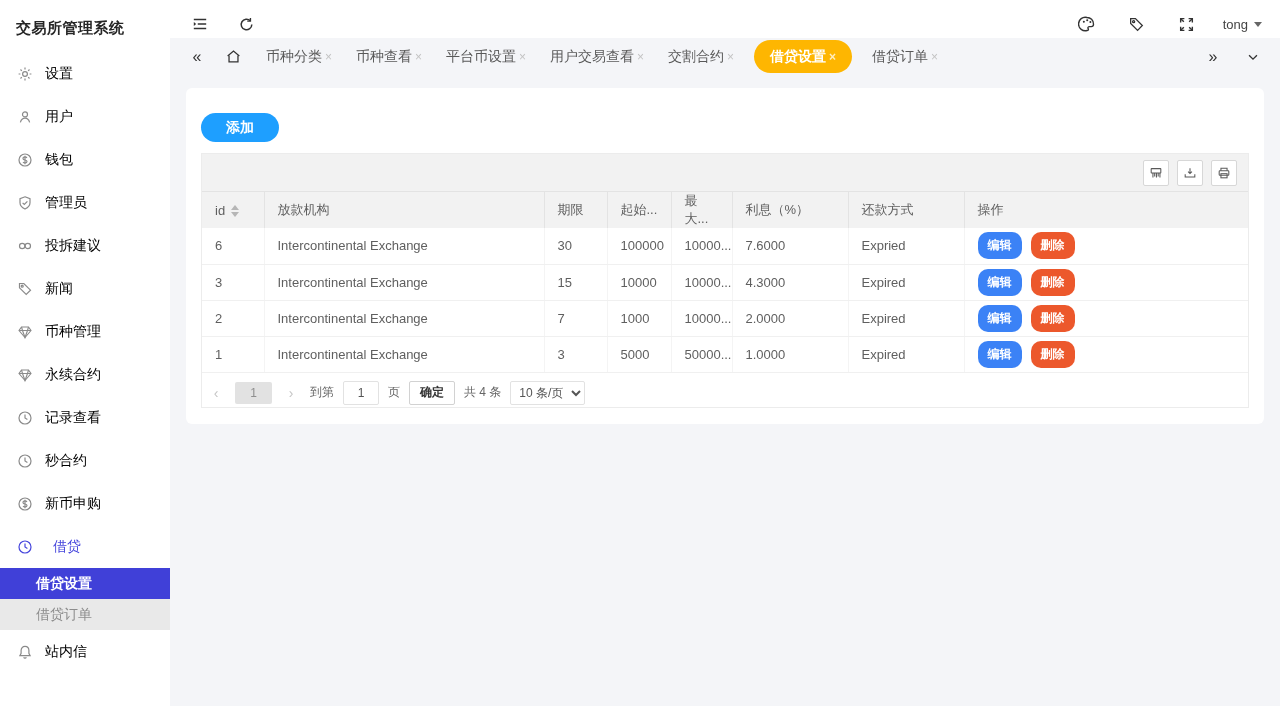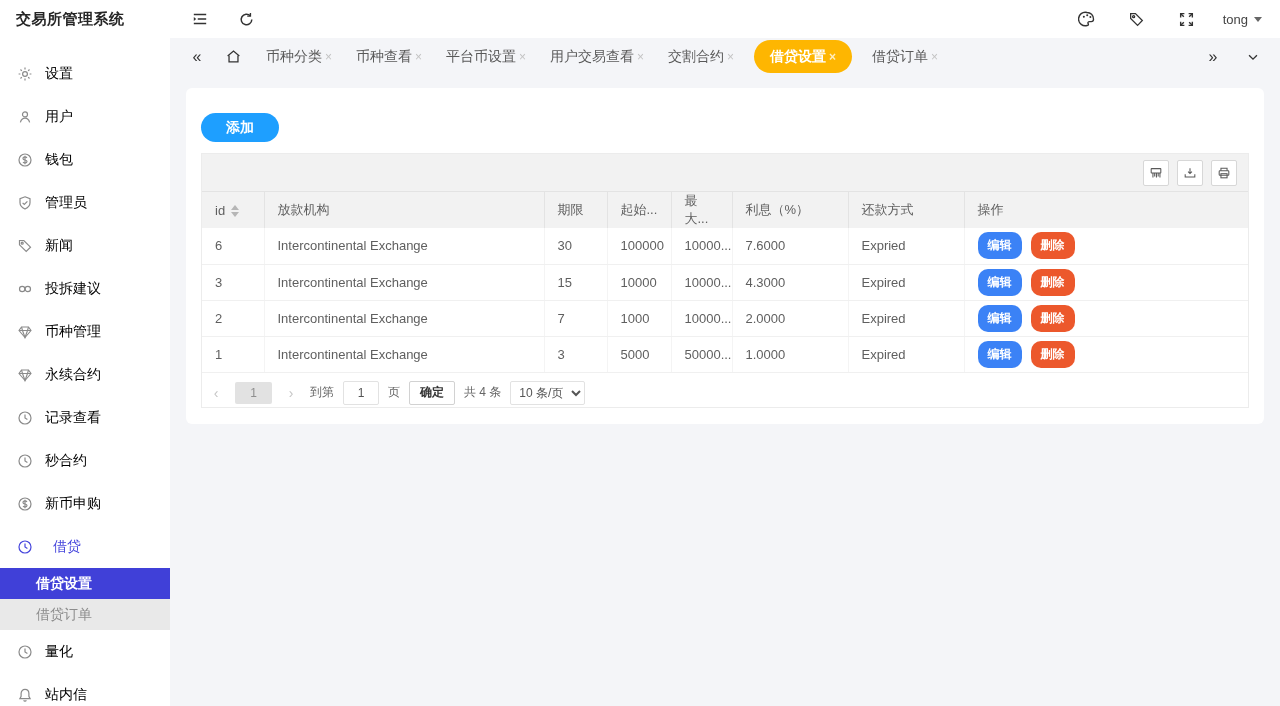--- a/index.html
+++ b/index.html
@@ -1,20 +1,20 @@
 <!DOCTYPE html>
 <html><head>
 <meta charset="utf-8">
 <style>
   * { box-sizing: border-box; margin: 0; padding: 0; }
   html,body { width:1280px; height:706px; overflow:hidden; }
   body { font-family:"Liberation Sans","DejaVu Sans",sans-serif; background:#f4f5f8; color:#5a5a5a; }
 
   
-  .topbar { position:absolute; top:0; left:0; width:1280px; height:38px; background:#fff; display:flex; align-items:center; z-index:20; }
+  .topbar { position:absolute; top:0; left:0; width:1280px; height:38px; background:#fff; display:flex; align-items:flex-end; z-index:20; }
   .brand { width:170px; padding-left:16px; font-size:15px; font-weight:bold; color:#262626; letter-spacing:.5px; }
   .topbar .icon-btn { display:flex; align-items:center; justify-content:center; width:28px; height:28px; cursor:pointer; color:#333; }
   .collapse-btn { margin-left:16px; }
   .refresh-btn { margin-left:18px; }
   .topbar-right { margin-left:auto; display:flex; align-items:center; gap:22px; padding-right:18px; }
   .user-chip { display:flex; align-items:center; gap:6px; font-size:13px; color:#444; cursor:pointer; }
   .caret-down { width:0; height:0; border-left:4px solid transparent; border-right:4px solid transparent; border-top:5px solid #666; }
 
   
   .layout { position:absolute; top:38px; left:0; width:1280px; height:668px; display:flex; }
@@ -141,31 +141,31 @@
     </div>
     <div class="side-item">
       <svg width="16" height="16" viewBox="0 0 16 16" fill="none" stroke-width="1.2">
           <path d="M8 1.8l5 1.8v4.2c0 3-2 4.8-5 6.2-3-1.4-5-3.2-5-6.2V3.6z"></path>
           <path d="M5.6 7.8l1.7 1.7 3.1-3.2"></path>
         </svg>
       <span>管理员</span>
     </div>
     <div class="side-item">
       <svg width="16" height="16" viewBox="0 0 16 16" fill="none" stroke-width="1.2">
+          <circle cx="5.2" cy="8" r="2.7"></circle>
+          <circle cx="10.8" cy="8" r="2.7"></circle>
+        </svg>
+      <span>投拆建议</span>
+    </div>
+    <div class="side-item">
+      <svg width="16" height="16" viewBox="0 0 16 16" fill="none" stroke-width="1.2">
           <path d="M2.5 6.8V2.5h4.3l6.7 6.7-4.3 4.3z"></path>
           <circle cx="5.2" cy="5.2" r="1"></circle>
         </svg>
       <span>新闻</span>
-    </div>
-    <div class="side-item">
-      <svg width="16" height="16" viewBox="0 0 16 16" fill="none" stroke-width="1.2">
-          <circle cx="5.2" cy="8" r="2.7"></circle>
-          <circle cx="10.8" cy="8" r="2.7"></circle>
-        </svg>
-      <span>投拆建议</span>
     </div>
     <div class="side-item">
       <svg width="16" height="16" viewBox="0 0 16 16" fill="none" stroke-width="1.1">
           <path d="M4.5 3h7l2.5 3.5L8 13.5 2 6.5z"></path>
           <path d="M2 6.5h12M5.5 6.5L8 13.5 10.5 6.5M4.5 3l1 3.5M11.5 3l-1 3.5"></path>
         </svg>
       <span>币种管理</span>
     </div>
     <div class="side-item">
       <svg width="16" height="16" viewBox="0 0 16 16" fill="none" stroke-width="1.1">
@@ -200,27 +200,20 @@
           <circle cx="8" cy="8" r="6"></circle>
           <path d="M8 4.6V8l2.4 1.5"></path>
         </svg>
       <span>借贷</span>
     </div>
     <div class="submenu-item active">
       <span>借贷设置</span>
     </div>
     <div class="submenu-item inactive">
       <span>借贷订单</span>
-    </div>
-    <div class="side-item">
-      <svg width="16" height="16" viewBox="0 0 16 16" fill="none" stroke-width="1.2">
-          <circle cx="8" cy="8" r="6"></circle>
-          <path d="M8 4.6V8l2.4 1.5"></path>
-        </svg>
-      <span>量化</span>
     </div>
     <div class="side-item">
       <svg width="16" height="16" viewBox="0 0 16 16" fill="none" stroke-width="1.2">
           <path d="M8 2.3c-2.4 0-3.9 1.9-3.9 4.3v2.8L2.9 11.6h10.2l-1.2-2.2V6.6c0-2.4-1.5-4.3-3.9-4.3z"></path>
           <path d="M6.7 13.2a1.4 1.4 0 0 0 2.6 0"></path>
         </svg>
       <span>站内信</span>
     </div>
   </div>
 

